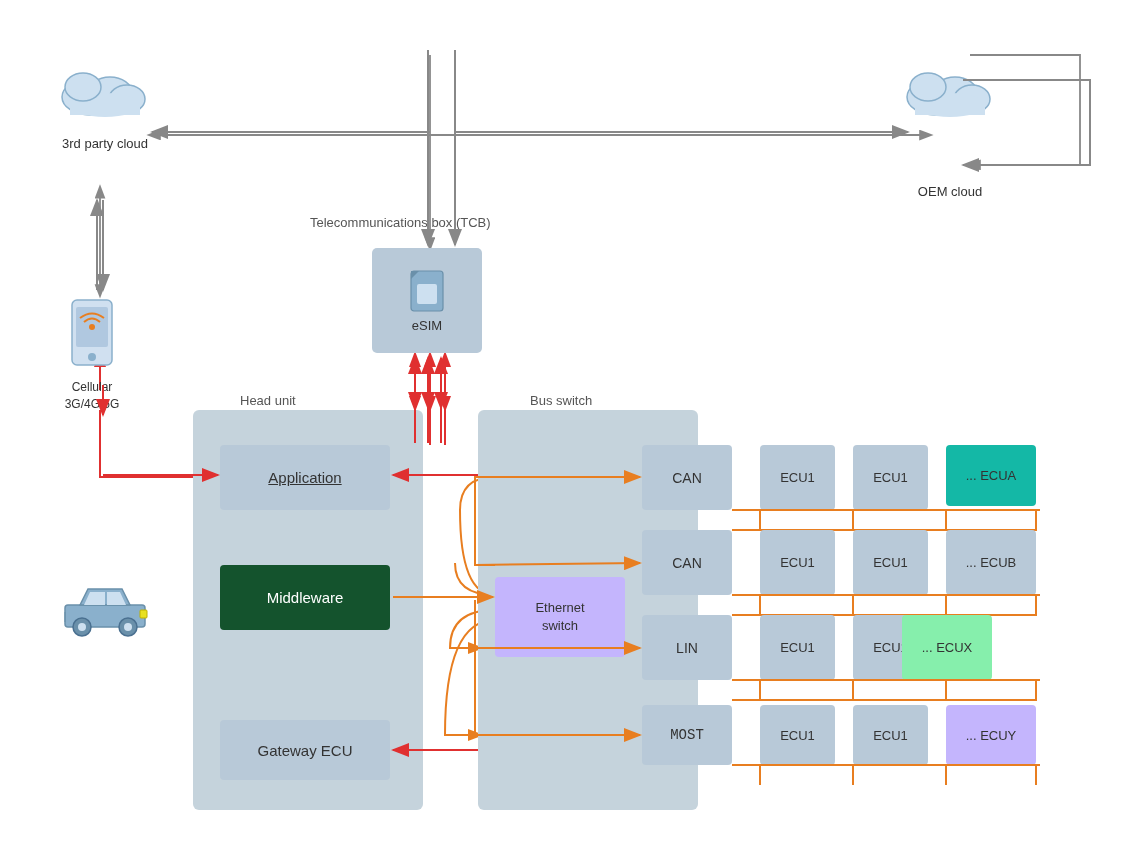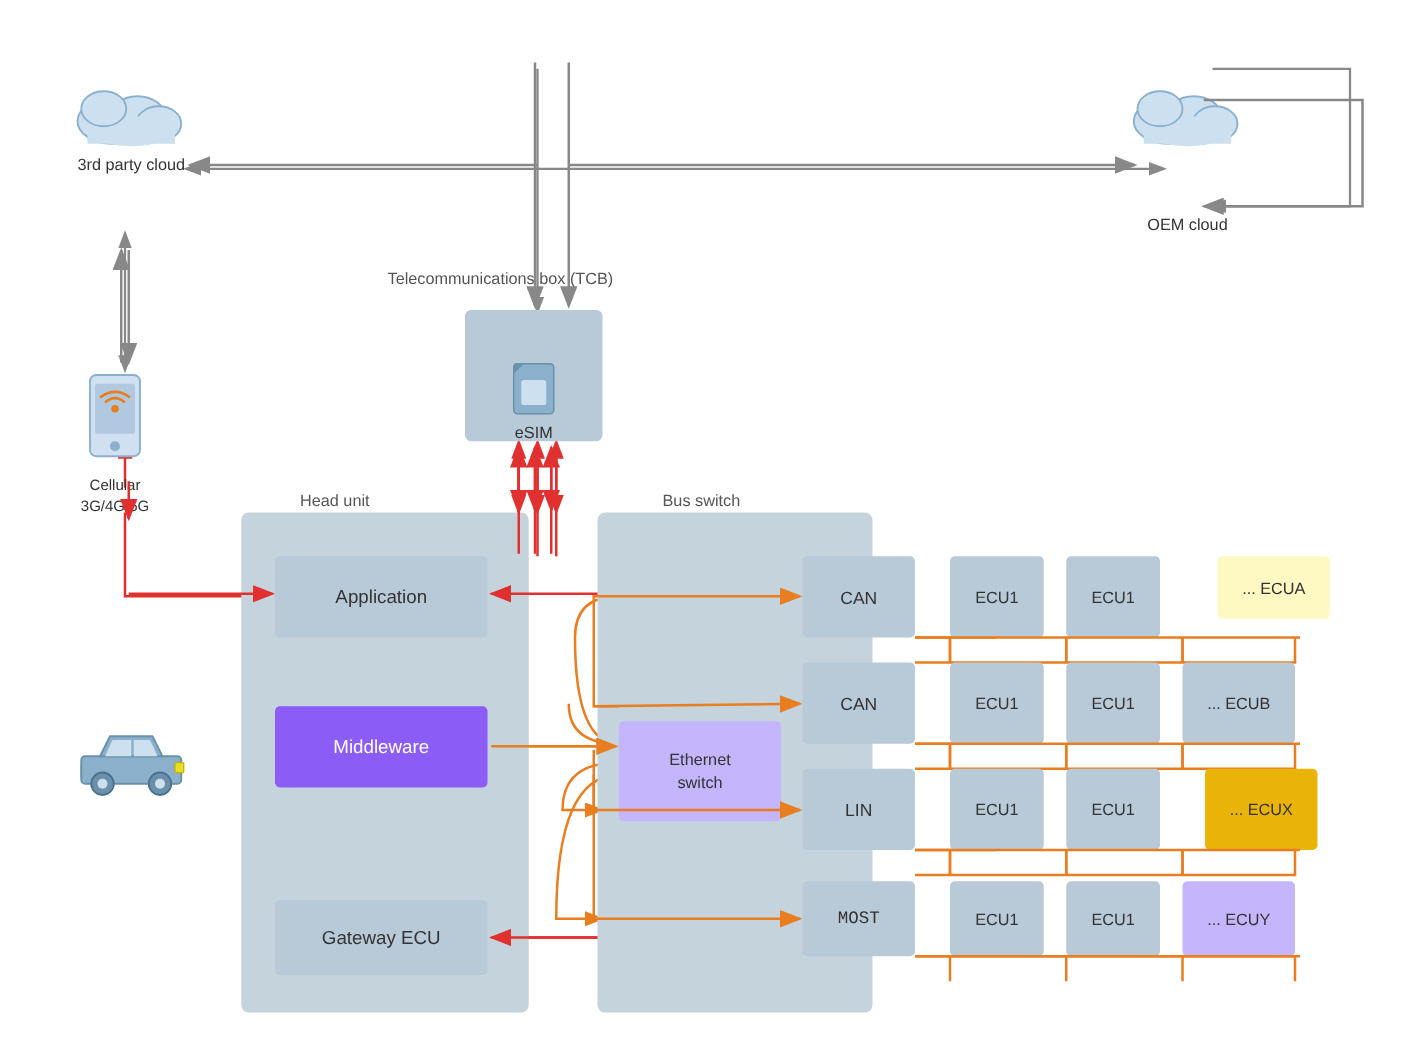--- a/index.html
+++ b/index.html
@@ -23,38 +23,38 @@
       position: absolute;
       display: flex;
       flex-direction: column;
       align-items: center;
     }
 
     .cloud-label {
       font-size: 13px;
       color: #333;
       text-align: center;
-      margin-top: 4px;
+      margin-top: 16px;
     }
 
     
     .box {
       position: absolute;
       background: #b8c9d8;
       border-radius: 4px;
       display: flex;
       align-items: center;
       justify-content: center;
       text-align: center;
       font-size: 14px;
       color: #333;
     }
 
     .box-green {
-      background: #8b5cf6;
+      background: #14532d;
       color: #fff;
     }
 
     .section-bg {
       position: absolute;
       background: #cdd8e0;
       border-radius: 6px;
     }
 
     .section-label {
@@ -169,21 +169,21 @@
       <ellipse cx="72" cy="44" rx="18" ry="14" fill="#cde0f0" stroke="#8ab0cc" stroke-width="1.5"></ellipse>
       <ellipse cx="50" cy="50" rx="35" ry="12" fill="#cde0f0"></ellipse>
       <rect x="15" y="48" width="70" height="12" fill="#cde0f0"></rect>
       <ellipse cx="28" cy="32" rx="18" ry="14" fill="#cde0f0" stroke="#8ab0cc" stroke-width="1.5"></ellipse>
     </svg>
     <div class="cloud-label">OEM cloud</div>
   </div>
 
   <div style="position:absolute; left:310px; top:215px; font-size:13px; color:#555;">Telecommunications box (TCB)</div>
 
-  <div style="position:absolute; left:372px; top:248px; width:110px; height:105px; background:#b8c9d8; border-radius:5px; display:flex; flex-direction:column; align-items:center; justify-content:flex-end;">
+  <div style="position:absolute; left:372px; top:248px; width:110px; height:105px; background:#b8c9d8; border-radius:5px; display:flex; flex-direction:column; align-items:center; justify-content:center;">
 
     <svg width="40" height="45" viewBox="0 0 40 45">
       <rect x="4" y="2" width="32" height="40" rx="3" fill="#8ab0cc" stroke="#6a90aa" stroke-width="1.2"></rect>
       <rect x="10" y="15" width="20" height="20" rx="2" fill="#cde0f0"></rect>
       <polygon points="4,2 12,2 4,10" fill="#6a90aa"></polygon>
     </svg>
     <div style="font-size:13px; color:#333; margin-top:4px;">eSIM</div>
   </div>
 
   <div style="position:absolute; left:62px; top:295px;">
@@ -221,21 +221,21 @@
       <line x1="5" y1="37" x2="5" y2="47" stroke="#6a90aa" stroke-width="1"></line>
     </svg>
   </div>
 
   <div class="section-bg" style="left:193px; top:410px; width:230px; height:400px; background:#c5d3dc; border-radius:6px;"></div>
   <div class="section-label" style="left:240px; top:393px; font-size:13px; color:#555;">Head unit</div>
 
   <div class="section-bg" style="left:478px; top:410px; width:220px; height:400px; background:#c5d3dc; border-radius:6px;"></div>
   <div class="section-label" style="left:530px; top:393px; font-size:13px; color:#555;">Bus switch</div>
 
-  <div class="box" style="left:220px; top:445px; width:170px; height:65px; background:#b8c9d8; font-size:15px;">
+  <div class="box" style="left:220px; top:445px; width:170px; height:65px; background:#b8c9d8; font-size:15px;text-decoration:underline;">
     <span>Application</span>
   </div>
 
   <div class="box box-green" style="left:220px; top:565px; width:170px; height:65px; font-size:15px;">
     <span>Middleware</span>
   </div>
 
   <div class="box" style="left:220px; top:720px; width:170px; height:60px; background:#b8c9d8; font-size:15px;">
     <span>Gateway ECU</span>
   </div>
@@ -259,41 +259,41 @@
   <div class="box" style="left:642px; top:705px; width:90px; height:60px; background:#b8c9d8; font-size:14px;font-family:Liberation Mono, monospace;">
     <span>MOST</span>
   </div>
 
   <div class="box" style="left:760px; top:445px; width:75px; height:65px; background:#b8c9d8; font-size:13px;">
       <span>ECU1</span>
     </div>
   <div class="box" style="left:853px; top:445px; width:75px; height:65px; background:#b8c9d8; font-size:13px;">
       <span>ECU1</span>
     </div>
-  <div class="box" style="left:946px; top:445px; width:90px; height:50px; background:#fef9c3; font-size:13px;margin-left:28px;">
+  <div class="box" style="left:946px; top:445px; width:90px; height:61px; background:#14b8a6; font-size:13px;">
       <span>... ECUA</span>
     </div>
 
   <div class="box" style="left:760px; top:530px; width:75px; height:65px; background:#b8c9d8; font-size:13px;">
       <span>ECU1</span>
     </div>
   <div class="box" style="left:853px; top:530px; width:75px; height:65px; background:#b8c9d8; font-size:13px;">
       <span>ECU1</span>
     </div>
   <div class="box" style="left:946px; top:530px; width:90px; height:65px; background:#b8c9d8; font-size:13px;">
       <span>... ECUB</span>
     </div>
 
   <div class="box" style="left:760px; top:615px; width:75px; height:65px; background:#b8c9d8; font-size:13px;">
       <span>ECU1</span>
     </div>
   <div class="box" style="left:853px; top:615px; width:75px; height:65px; background:#b8c9d8; font-size:13px;">
       <span>ECU1</span>
     </div>
-  <div class="box" style="left:964px; top:615px; width:90px; height:65px; background:#eab308; font-size:13px;">
+  <div class="box" style="left:902px; top:615px; width:90px; height:65px; background:#86efac; font-size:13px;">
       <span>... ECUX</span>
     </div>
 
   <div class="box" style="left:760px; top:705px; width:75px; height:60px; background:#b8c9d8; font-size:13px;">
       <span>ECU1</span>
     </div>
   <div class="box" style="left:853px; top:705px; width:75px; height:60px; background:#b8c9d8; font-size:13px;">
       <span>ECU1</span>
     </div>
   <div class="box" style="left:946px; top:705px; width:90px; height:60px; background:#c4b5fd; font-size:13px;">

